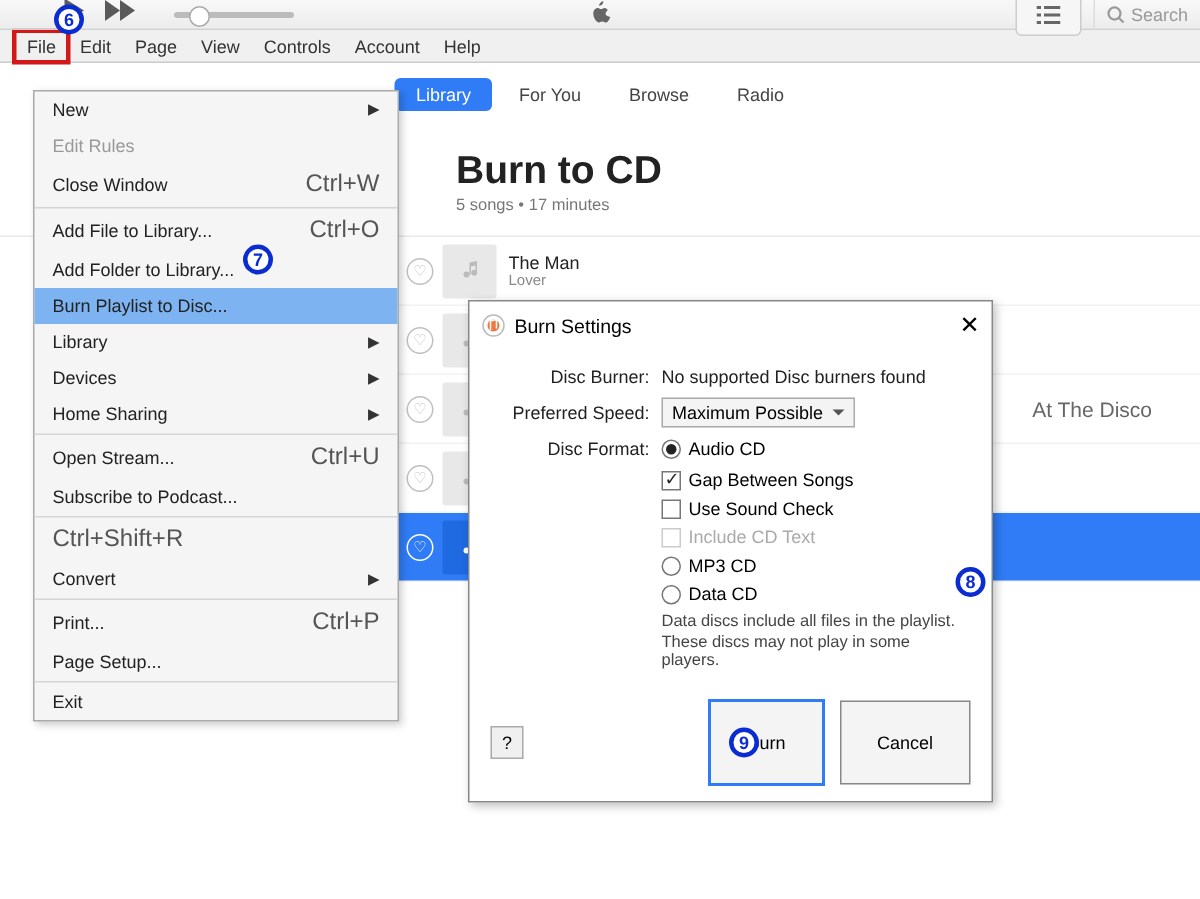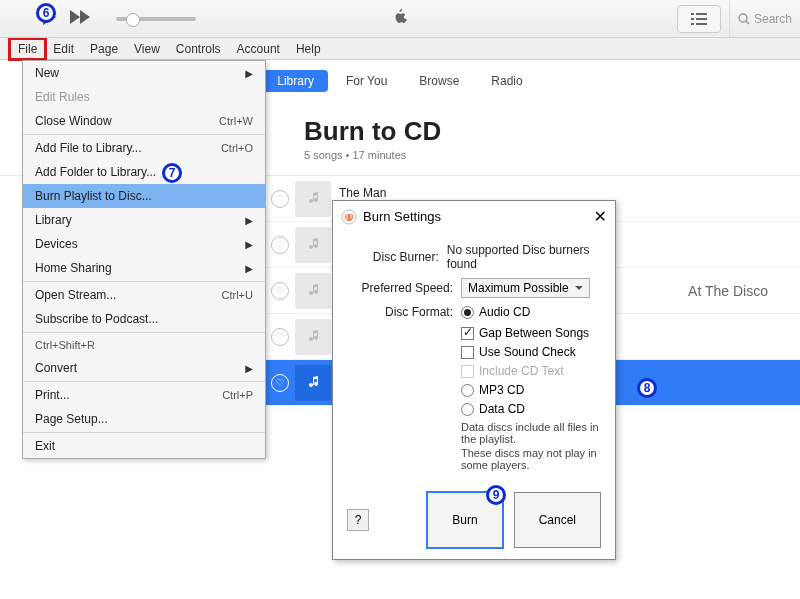--- a/index.html
+++ b/index.html
@@ -1,19 +1,19 @@
 <!DOCTYPE html>
 <html><head>
 <meta charset="utf-8">
 <style>
 * { margin: 0; padding: 0; box-sizing: border-box; font-family: 'Segoe UI', Arial, sans-serif; }
 body { width: 800px; height: 599px; overflow: hidden; background: #fff; position: relative; }
 
 
-.player-bar { height: 38px; background: linear-gradient(#f8f8f8, #ececec); border-bottom: 1px solid #d0d0d0; display: flex; align-items: center; position: relative; }
+.player-bar { height: 20px; background: linear-gradient(#f8f8f8, #ececec); border-bottom: 1px solid #d0d0d0; display: flex; position: relative; }
 .player-controls { display: flex; align-items: center; margin-left: 40px; gap: 12px; }
 .play-btn svg, .ff-btn svg { fill: #5a5a5a; }
 .volume { width: 80px; height: 4px; background: #bcbcbc; border-radius: 2px; margin-left: 12px; position: relative; }
 .volume::before { content: ""; position: absolute; left: 10px; top: -4px; width: 12px; height: 12px; border-radius: 50%; background: #fff; border: 1px solid #aaa; }
 .apple-logo { position: absolute; left: 50%; transform: translateX(-50%); }
 .right-tools { position: absolute; right: 0; display: flex; align-items: center; height: 100%; }
 .list-btn { width: 44px; height: 28px; background: #f6f6f6; border: 1px solid #ccc; border-radius: 4px; display: flex; align-items: center; justify-content: center; margin-right: 8px; }
 .search-box { display: flex; align-items: center; border-left: 1px solid #ddd; height: 100%; padding: 0 8px; color: #999; font-size: 12px; }
 
 
@@ -44,28 +44,28 @@
 .song-album { color: #888; font-size: 10px; }
 .song-row.playing .song-title, .song-row.playing .song-album { color: #fff; }
 .song-extra { margin-left: auto; margin-right: 32px; font-size: 14px; color: #666; }
 
 
 .dropdown { position: absolute; left: 22px; top: 60px; width: 244px; background: #f5f5f5; border: 1px solid #aaa; box-shadow: 2px 2px 5px rgba(0,0,0,0.2); font-size: 12px; }
 .dd-item { padding: 5px 12px; display: flex; justify-content: space-between; align-items: center; color: #222; position: relative; gap: 13px; }
 .dd-item.disabled { color: #999; }
 .dd-item.highlighted { background: #7db3f0; }
 .dd-sep { border-top: 1px solid #d5d5d5; margin: 1px 0; }
-.dd-shortcut { color: #555; font-size: 11px; }
+.dd-shortcut { color: #555; font-size: 16px; }
 .dd-arrow { color: #333; font-size: 10px; }
 
 
 .annot { position: absolute; width: 20px; height: 20px; border: 3px solid #0b2cd1; border-radius: 50%; background: #fff; color: #0b2cd1; font-weight: bold; font-size: 12px; display: flex; align-items: center; justify-content: center; z-index: 50; }
 
 
-.dialog { position: absolute; left: 332px; top: 200px; width: 284px; background: #fff; border: 1px solid #888; box-shadow: 2px 2px 6px rgba(0,0,0,0.25); font-size: 12px; z-index: 40; }
+.dialog { position: absolute; left: 312px; top: 200px; width: 350px; background: #fff; border: 1px solid #888; box-shadow: 2px 2px 6px rgba(0,0,0,0.25); font-size: 12px; z-index: 40; }
 .dlg-title { display: flex; align-items: center; padding: 6px 8px; font-size: 13px; }
 .dlg-title-icon { width: 16px; height: 16px; margin-right: 6px; }
 .dlg-close { margin-left: auto; font-size: 16px; cursor: default; }
 .dlg-body { padding: 4px 16px 10px 16px; }
 .dlg-row { display: flex; margin: 7px 0; align-items: center; }
 .dlg-label { width: 104px; text-align: right; margin-right: 8px; color: #222; }
 .dlg-val { color: #222; }
 .select { border: 1px solid #aaa; background: #f4f4f4; padding: 2px 20px 2px 6px; position: relative; }
 .select::after { content: ""; position: absolute; right: 6px; top: 7px; border: 4px solid transparent; border-top-color: #555; }
 .radio-row, .check-row { margin-left: 112px; display: flex; align-items: center; margin-bottom: 5px; }

